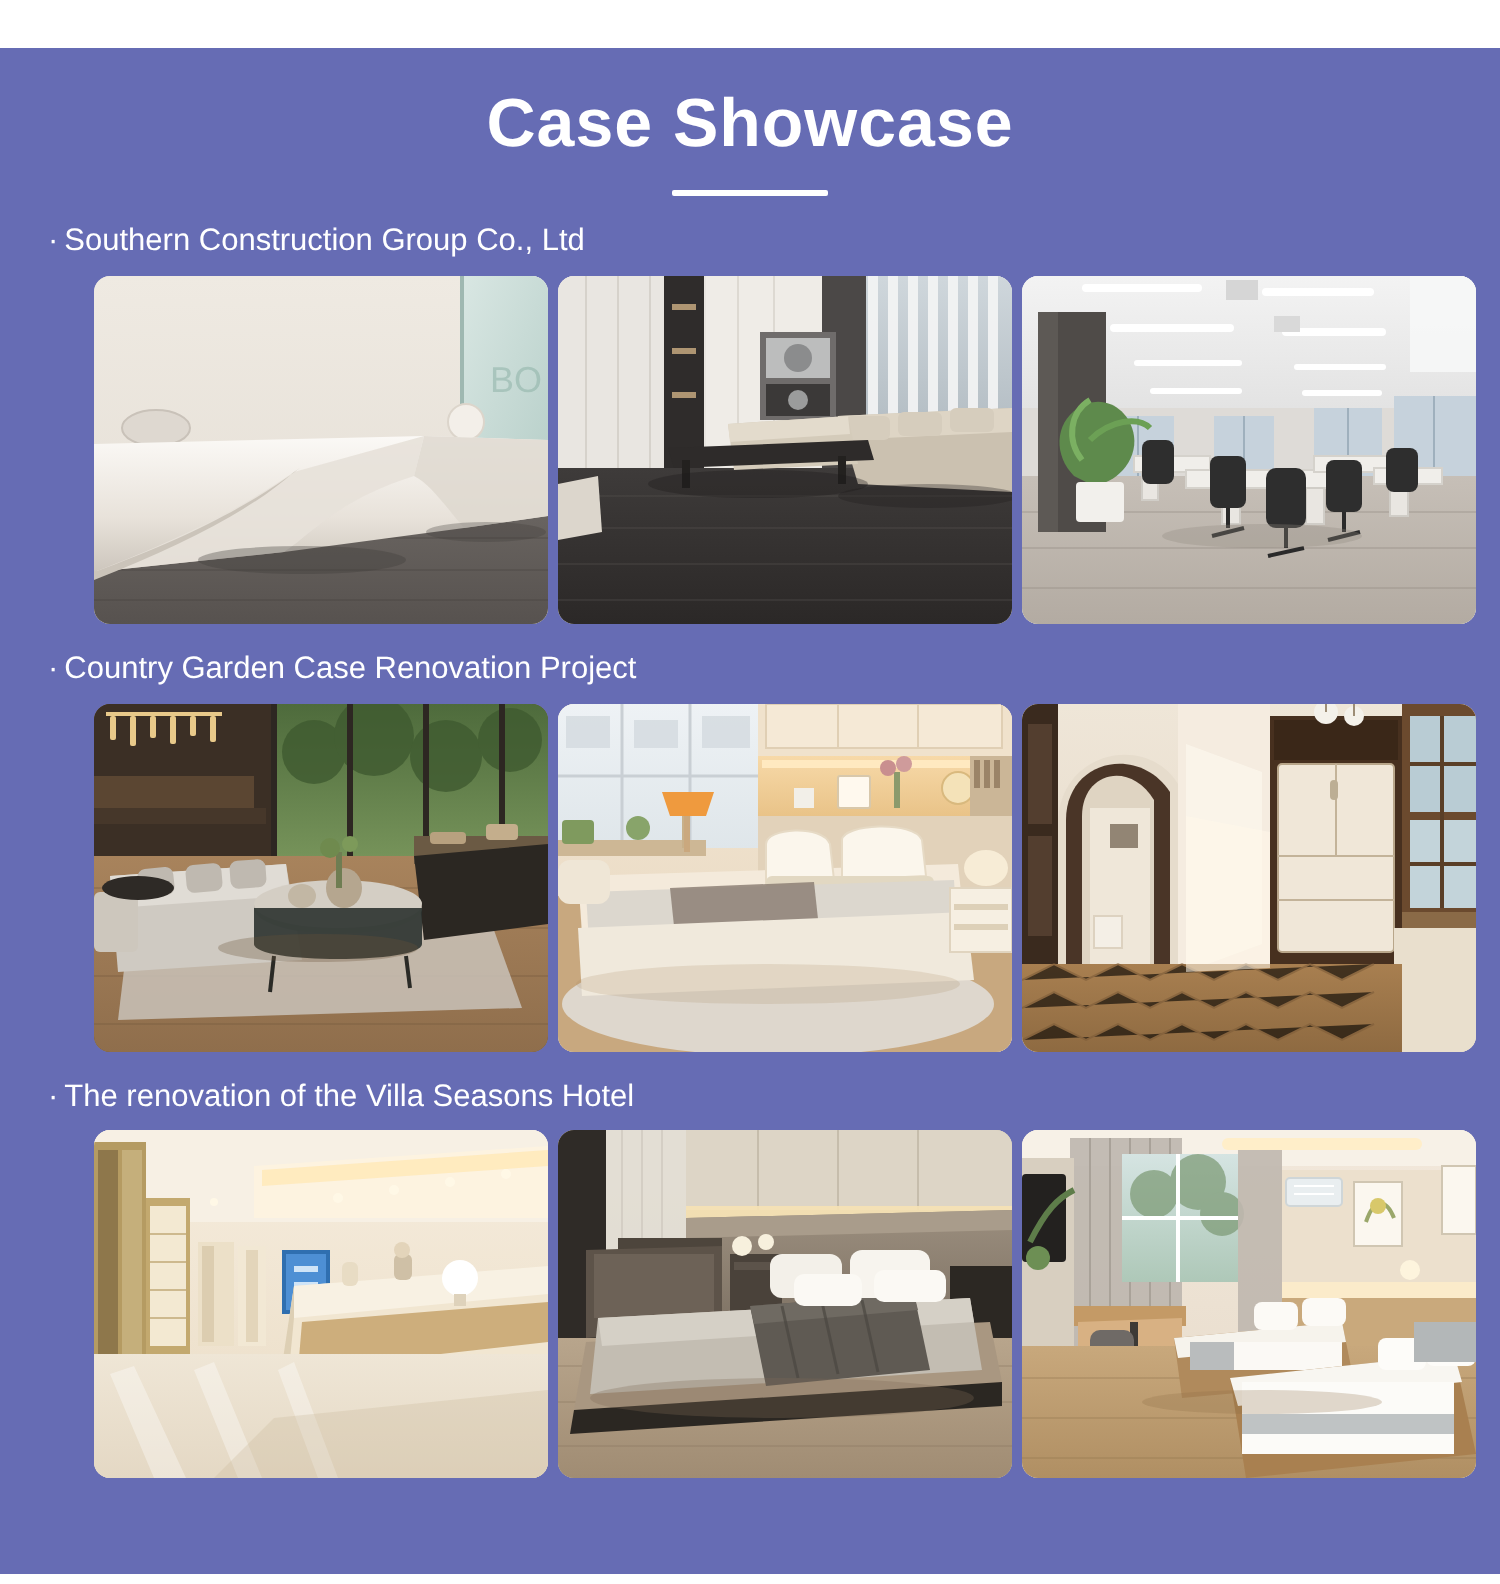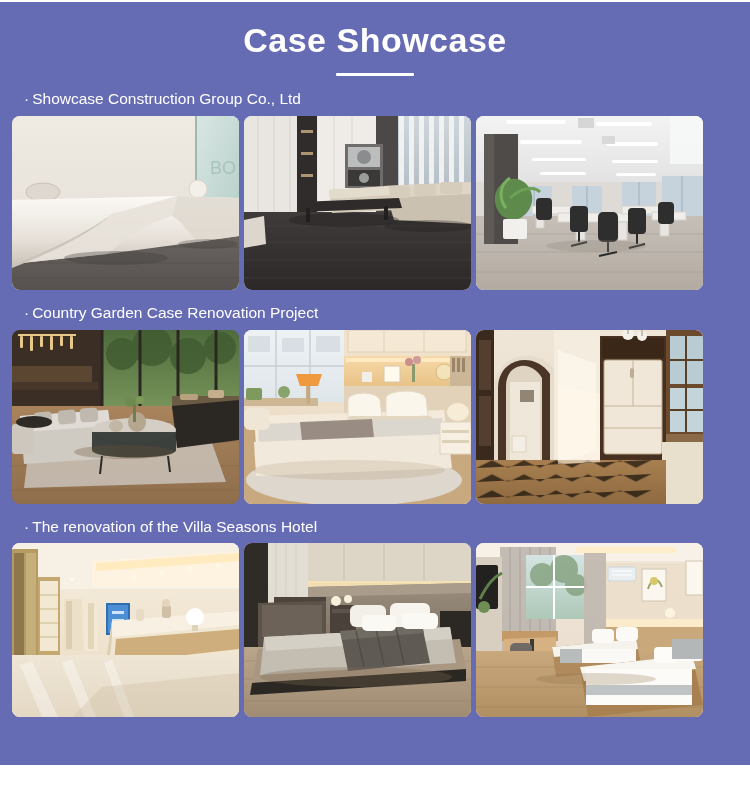--- a/index.html
+++ b/index.html
@@ -15,21 +15,21 @@
   .page {
     position: relative;
     width: 750px;
     height: 792px;
     background: #ffffff;
   }
 
   .banner {
     position: absolute;
     left: 0;
-    top: 2px;
+    top: 24px;
     width: 750px;
     height: 763px;
     background: #666CB4;
   }
 
   
   .header {
     padding-top: 20px;
     text-align: center;
   }
@@ -60,20 +60,21 @@
     line-height: 1.2;
     margin-bottom: 7px;
     white-space: nowrap;
   }
   .bullet { margin-right: 3px; }
 
   .gallery-row {
     display: flex;
     gap: 5px;
     padding: 0 12px;
+    justify-content: flex-end;
   }
 
   .photo-card {
     position: relative;
     width: 227px;
     height: 174px;
     border-radius: 8px;
     overflow: hidden;
     background: #cfcfcf;
     flex: 0 0 227px;
@@ -86,21 +87,21 @@
 <div class="page">
   <div class="banner">
 
     <div class="header">
       <div class="header-title">Case Showcase</div>
       <div class="header-underline"></div>
     </div>
 
     <div class="section">
       <div class="section-title">
-        <span class="bullet">·</span><span>Showcase Construction Group Co., Ltd</span>
+        <span class="bullet">·</span><span>Southern Construction Group Co., Ltd</span>
       </div>
       <div class="gallery-row">
 
         <div class="photo-card">
           <svg viewBox="0 0 227 174" preserveAspectRatio="none">
             <defs>
               <linearGradient id="g1wall" x1="0" y1="0" x2="0" y2="1">
                 <stop offset="0%" stop-color="#efeae2"></stop>
                   <stop offset="100%" stop-color="#e3ddd4"></stop>
               </linearGradient>

